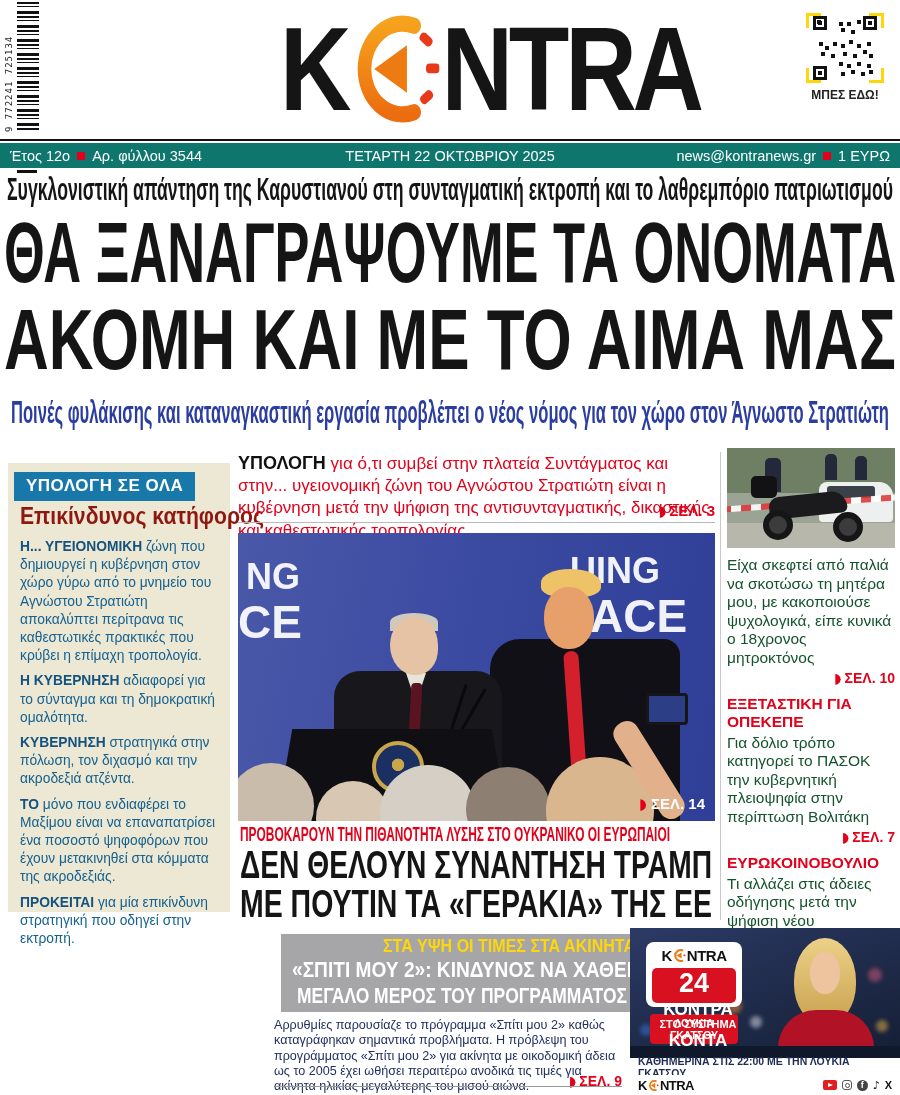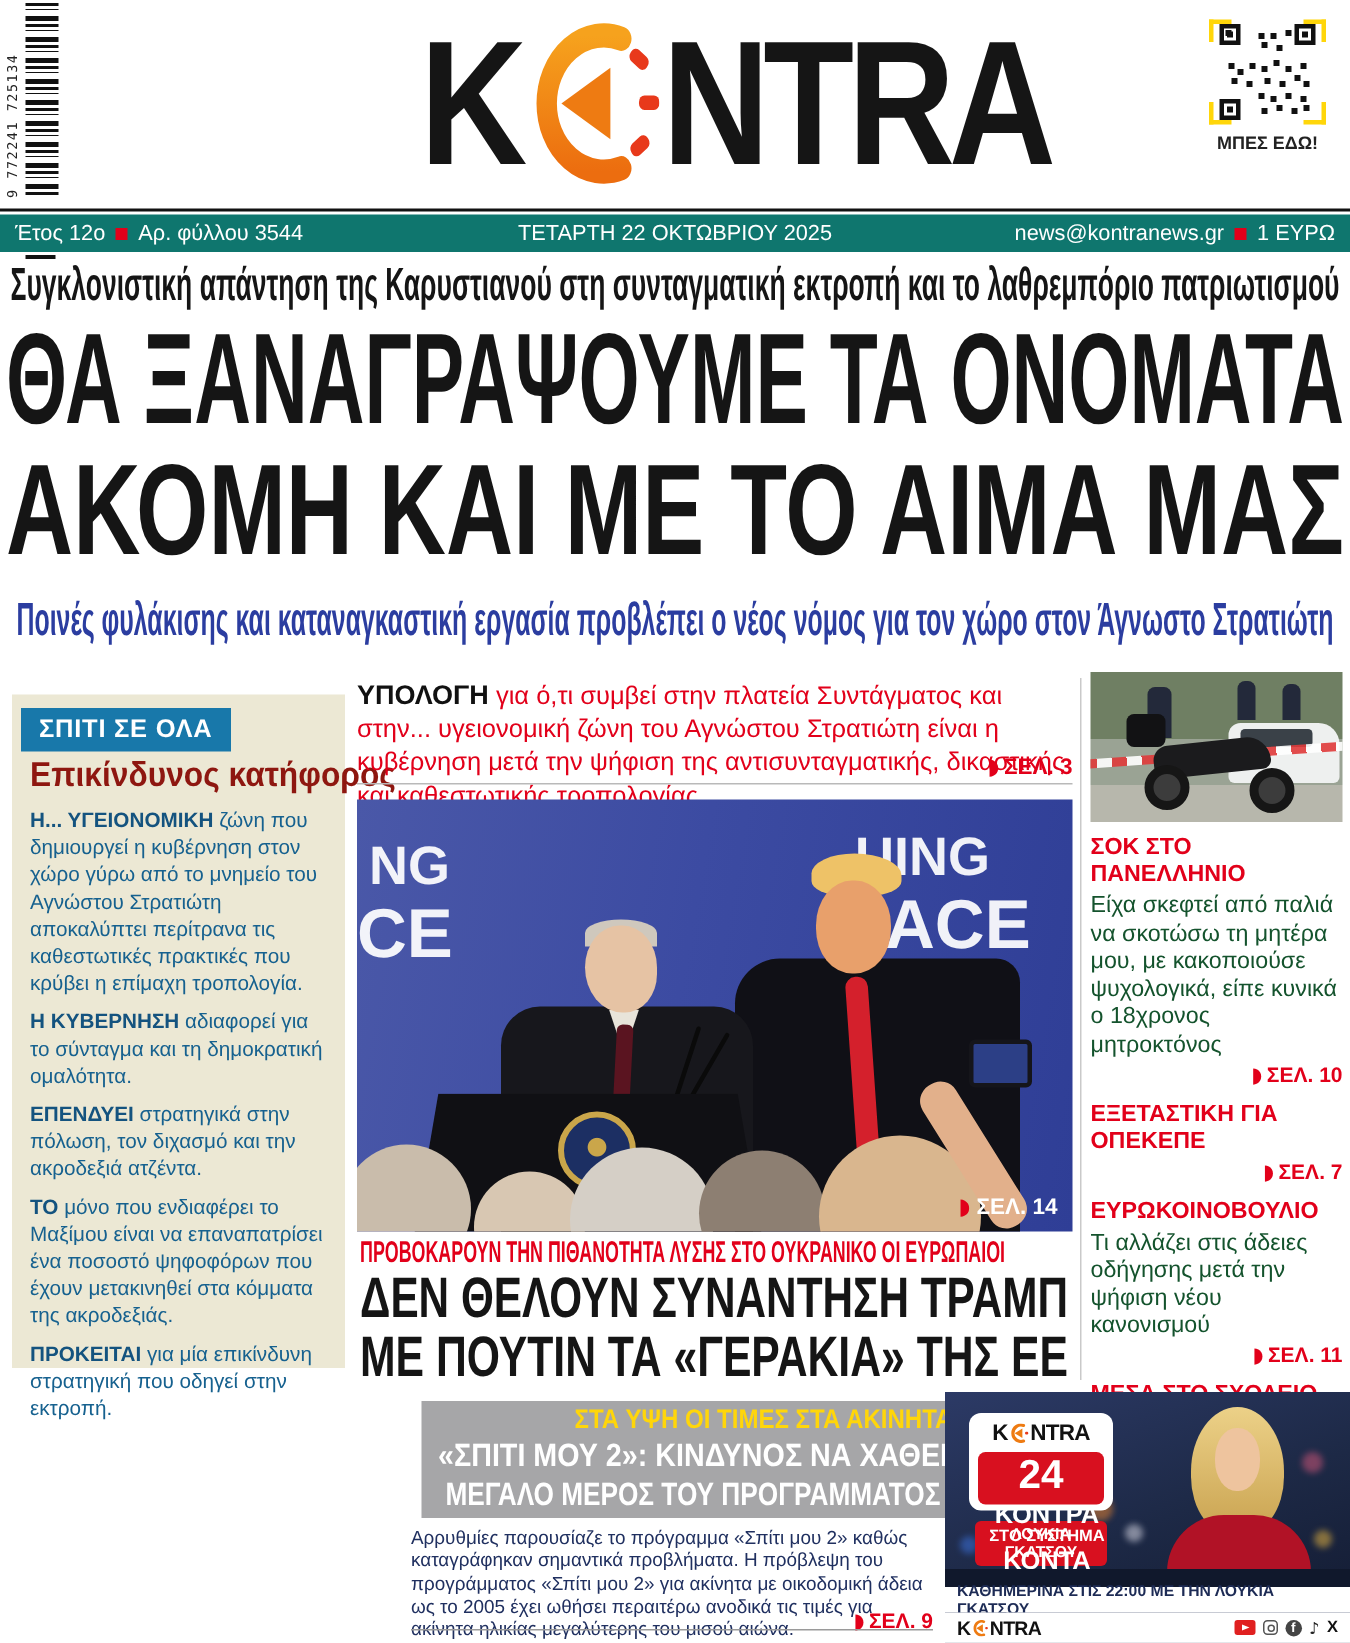--- a/index.html
+++ b/index.html
@@ -245,25 +245,25 @@
     <text x="450" y="76" text-anchor="middle" textLength="892" lengthAdjust="spacingAndGlyphs">ΘΑ ΞΑΝΑΓΡΑΨΟΥΜΕ ΤΑ ΟΝΟΜΑΤΑ</text>
   </svg>
   <svg class="hl2" width="900" height="90">
     <text x="450" y="76" text-anchor="middle" textLength="892" lengthAdjust="spacingAndGlyphs">ΑΚΟΜΗ ΚΑΙ ΜΕ ΤΟ ΑΙΜΑ ΜΑΣ</text>
   </svg>
   <svg class="subhead-svg" width="900" height="40">
     <text x="450" y="30" text-anchor="middle" textLength="878" lengthAdjust="spacingAndGlyphs">Ποινές φυλάκισης και καταναγκαστική εργασία προβλέπει ο νέος νόμος για τον χώρο στον Άγνωστο Στρατιώτη</text>
   </svg>
 
   <div class="opinion">
-    <div class="op-tab">ΣΠΙΤΙ ΣΕ ΟΛΑ</div>
+    <div class="op-tab">ΥΠΟΛΟΓΗ ΣΕ ΟΛΑ</div>
     <div><span class="op-title">Επικίνδυνος κατήφορος</span></div>
     <p class="op-p"><b>Η... ΥΓΕΙΟΝΟΜΙΚΗ</b> <span>ζώνη που δημιουργεί η κυβέρνηση στον χώρο γύρω από το μνημείο του Αγνώστου Στρατιώτη αποκαλύπτει περίτρανα τις καθεστωτικές πρακτικές που κρύβει η επίμαχη τροπολογία.</span></p>
     <p class="op-p"><b>Η ΚΥΒΕΡΝΗΣΗ</b> <span>αδιαφορεί για το σύνταγμα και τη δημοκρατική ομαλότητα.</span></p>
-    <p class="op-p"><b>ΕΠΕΝΔΥΕΙ</b> <span>στρατηγικά στην πόλωση, τον διχασμό και την ακροδεξιά ατζέντα.</span></p>
+    <p class="op-p"><b>ΚΥΒΕΡΝΗΣΗ</b> <span>στρατηγικά στην πόλωση, τον διχασμό και την ακροδεξιά ατζέντα.</span></p>
     <p class="op-p"><b>ΤΟ</b> <span>μόνο που ενδιαφέρει το Μαξίμου είναι να επαναπατρίσει ένα ποσοστό ψηφοφόρων που έχουν μετακινηθεί στα κόμματα της ακροδεξιάς.</span></p>
     <p class="op-p"><b>ΠΡΟΚΕΙΤΑΙ</b> <span>για μία επικίνδυνη στρατηγική που οδηγεί στην εκτροπή.</span></p>
   </div>
 
   <div class="brief">
     <b>ΥΠΟΛΟΓΗ</b>
     <span>για ό,τι συμβεί στην πλατεία Συντάγματος και στην... υγειονομική ζώνη του Αγνώστου Στρατιώτη είναι η κυβέρνηση μετά την ψήφιση της αντισυνταγματικής, δικαστικής και καθεστωτικής τροπολογίας.</span>
   </div>
   <div class="brief-foot">
     <span class="pgref"><span class="arrow">◗</span><span>ΣΕΛ. 3</span></span>
@@ -316,26 +316,26 @@
       <div class="cop" style="left:128px;top:8px;width:12px;height:24px;"></div>
       <div class="car"></div>
       <div class="tape"></div>
       <div class="moto-box"></div>
       <div class="moto-body"></div>
       <div class="wheel" style="left:36px;top:62px;"></div>
       <div class="wheel" style="left:106px;top:64px;"></div>
     </div>
 
     <div class="story">
-      <div class="story-h">ΣΟΚ ΣΤΟ ΠΑΝΕΛΛΗΝΙΟ</div>
       <div class="story-t">Είχα σκεφτεί από παλιά να σκοτώσω τη μητέρα μου, με κακοποιούσε ψυχολογικά, είπε κυνικά ο 18χρονος μητροκτόνος</div>
       <div class="story-p"><span class="pgref"><span class="arrow">◗</span><span>ΣΕΛ. 10</span></span></div>
     </div>
     <div class="story">
       <div class="story-h">ΕΞΕΤΑΣΤΙΚΗ ΓΙΑ ΟΠΕΚΕΠΕ</div>
+      <div class="story-t">Για δόλιο τρόπο κατηγορεί το ΠΑΣΟΚ την κυβερνητική πλειοψηφία στην περίπτωση Βολιτάκη</div>
       <div class="story-p"><span class="pgref"><span class="arrow">◗</span><span>ΣΕΛ. 7</span></span></div>
     </div>
     <div class="story">
       <div class="story-h">ΕΥΡΩΚΟΙΝΟΒΟΥΛΙΟ</div>
       <div class="story-t">Τι αλλάζει στις άδειες οδήγησης μετά την ψήφιση νέου κανονισμού</div>
       <div class="story-p"><span class="pgref"><span class="arrow">◗</span><span>ΣΕΛ. 11</span></span></div>
     </div>
     <div class="story">
       <div class="story-h">ΜΕΣΑ ΣΤΟ ΣΧΟΛΕΙΟ</div>
       <div class="story-t">17χρονος απείλησε με όπλο μαθητή!</div>

